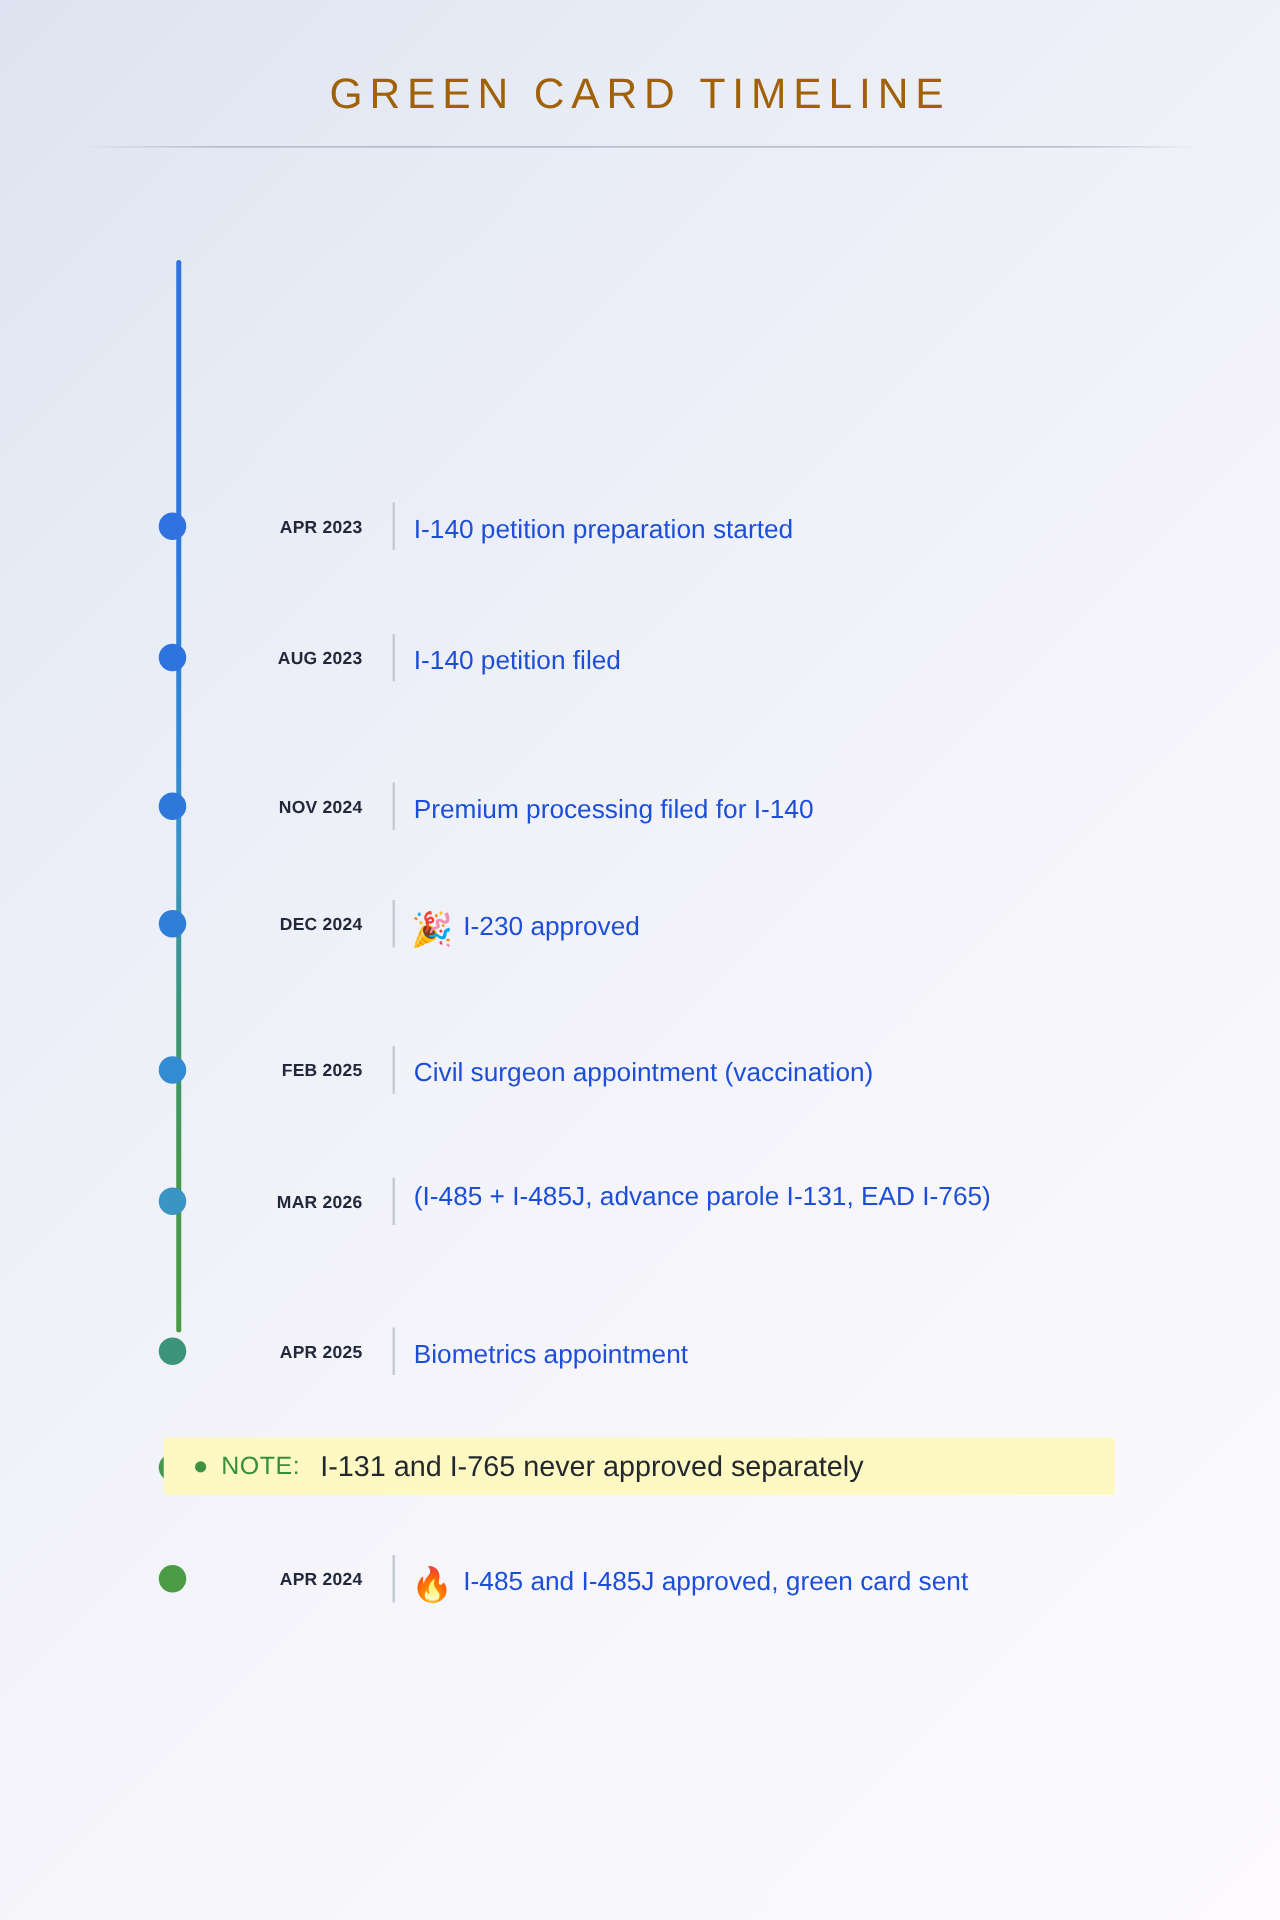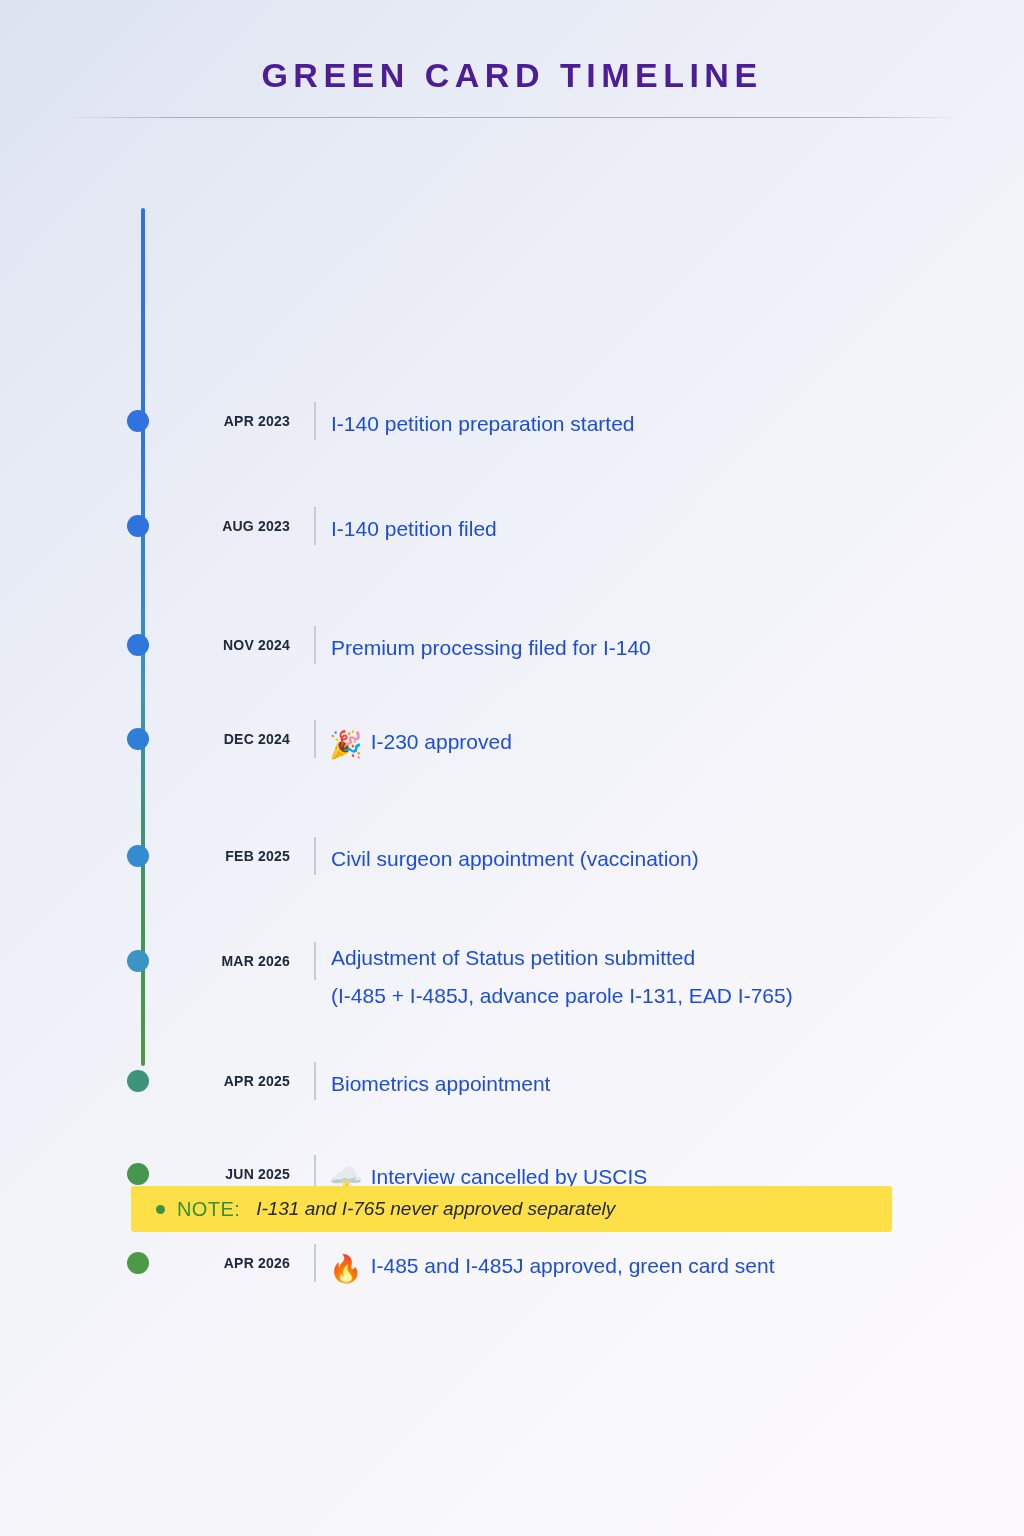--- a/index.html
+++ b/index.html
@@ -14,23 +14,23 @@
     background: linear-gradient(135deg, #dde3f0 0%, #e8ecf6 22%, #f2f3f9 48%, #f8f7fc 74%, #fcfaff 100%);
   }
 
   
   .header {
     padding-top: 58px;
     text-align: center;
   }
   .title {
     font-size: 34px;
-    font-weight: 700;
+    font-weight: 400;
     letter-spacing: 5.5px;
-    color: #4c1d95;
+    color: #a16207;
     line-height: 1;
   }
   .divider {
     width: 880px;
     height: 1px;
     margin: 25px auto 0 auto;
     background: linear-gradient(to right, rgba(170,176,190,0.10), rgba(155,162,178,0.85) 12%, rgba(155,162,178,0.85) 88%, rgba(170,176,190,0.10));
   }
 
   
@@ -113,24 +113,24 @@
     line-height: 1;
     vertical-align: -5px;
     margin-right: 8px;
     margin-left: -2px;
   }
 
   
   .note {
     position: absolute;
     left: 131px;
-    top: 1186px;
+    top: 1150px;
     width: 761px;
     height: 46px;
-    background: #fde047;
+    background: #fef9c3;
     border-radius: 3px;
     display: flex;
     align-items: center;
   }
   .note-bullet {
     width: 9px;
     height: 9px;
     border-radius: 50%;
     background: #3d9140;
     margin-left: 25px;
@@ -138,24 +138,23 @@
     flex: 0 0 auto;
   }
   .note-label {
     font-size: 20px;
     color: #36903a;
     letter-spacing: 0.4px;
     margin-right: 16px;
     white-space: nowrap;
   }
   .note-text {
-    font-size: 19px;
+    font-size: 23px;
     color: #23282f;
     white-space: nowrap;
-    font-style: italic;
   }
 </style>
 </head>
 <body>
 
 <div class="header">
   <div class="title">GREEN CARD TIMELINE</div>
   <div class="divider"></div>
 </div>
 
@@ -189,37 +188,37 @@
       <div class="row" style="top: 664px;">
         <div class="dot" style="background: rgb(51, 139, 209);"></div>
         <div class="date">FEB 2025</div>
         <div class="sep"></div>
         <div class="desc"><span>Civil surgeon appointment (vaccination)</span></div>
       </div>
       <div class="row" style="top: 769px;">
         <div class="dot" style="background: rgb(58, 148, 196);"></div>
         <div class="date">MAR 2026</div>
         <div class="sep"></div>
-        <div class="desc two-line"><span>Adjustment of Status petition submitted</span><span class="line2">(I-485 + I-485J, advance parole I-131, EAD I-765)</span></div>
+        <div class="desc two-line"><span class="line2">(I-485 + I-485J, advance parole I-131, EAD I-765)</span></div>
       </div>
       <div class="row" style="top: 889px;">
         <div class="dot" style="background: rgb(60, 148, 121);"></div>
         <div class="date">APR 2025</div>
         <div class="sep"></div>
         <div class="desc"><span>Biometrics appointment</span></div>
       </div>
       <div class="row" style="top: 982px;">
         <div class="dot" style="background: rgb(69, 150, 79);"></div>
         <div class="date">JUN 2025</div>
         <div class="sep"></div>
         <div class="desc"><span class="emoji">🌩️</span><span>Interview cancelled by USCIS</span></div>
       </div>
       <div class="row" style="top: 1071px;">
         <div class="dot" style="background: rgb(75, 154, 69);"></div>
-        <div class="date">APR 2026</div>
+        <div class="date">APR 2024</div>
         <div class="sep"></div>
         <div class="desc"><span class="emoji">🔥</span><span>I-485 and I-485J approved, green card sent</span></div>
       </div>
     </div>
 </div>
 
 <div class="note">
   <div class="note-bullet"></div>
   <div class="note-label">NOTE:</div>
   <div class="note-text">I-131 and I-765 never approved separately</div>

